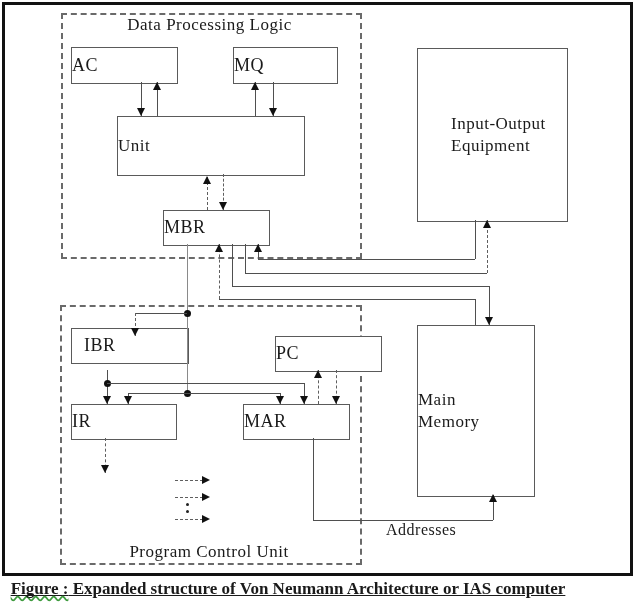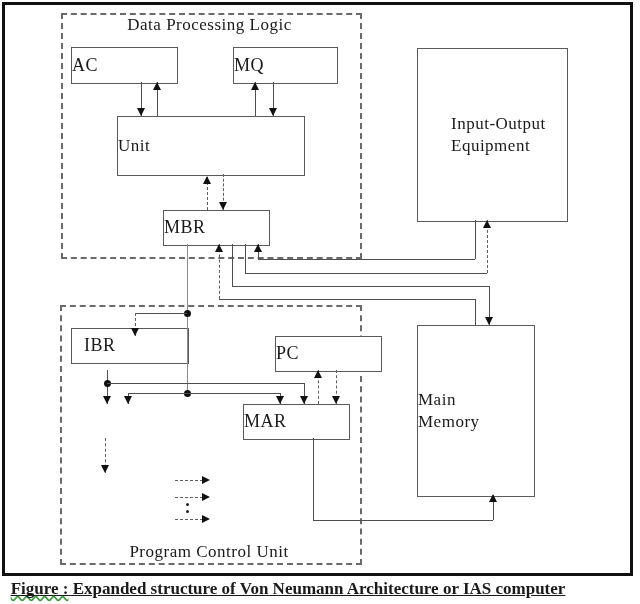--- a/index.html
+++ b/index.html
@@ -83,20 +83,23 @@
 
   <div class="dashed-box pcu"></div>
   <div class="unit-title pcu-title">Program Control Unit</div>
 
   <div class="box box-ibr">
       <span>IBR</span>
     </div>
   <div class="box box-pc">
       <span>PC</span>
     </div>
+  <div class="box box-ir">
+      <span>IR</span>
+    </div>
   <div class="box box-mar">
       <span>MAR</span>
     </div>
 
   <div class="vl" style="left:141px;top:82px;height:34px;"></div>
   <div class="ah ah-down" style="left:137px;top:108px;"></div>
   <div class="vl" style="left:157px;top:82px;height:34px;"></div>
   <div class="ah ah-up" style="left:153px;top:82px;"></div>
 
   <div class="vl" style="left:255px;top:82px;height:34px;"></div>
@@ -164,15 +167,16 @@
   <div class="ah ah-right" style="left:202px;top:493px;"></div>
   <div class="hld" style="left:175px;top:519px;width:28px;"></div>
   <div class="ah ah-right" style="left:202px;top:515px;"></div>
   <div class="mini-dot" style="left:186px;top:503px;"></div>
   <div class="mini-dot" style="left:186px;top:510px;"></div>
 
   <div class="vl" style="left:313px;top:438px;height:82px;"></div>
   <div class="hl" style="left:313px;top:520px;width:180px;"></div>
   <div class="vl" style="left:493px;top:495px;height:25px;"></div>
   <div class="ah ah-up" style="left:489px;top:494px;"></div>
+  <div class="addr">Addresses</div>
 
   <div class="caption"><span class="fig-word">Figure :</span><span> Expanded structure of Von Neumann Architecture or IAS computer</span></div>
 </div>
 
 </body></html>

